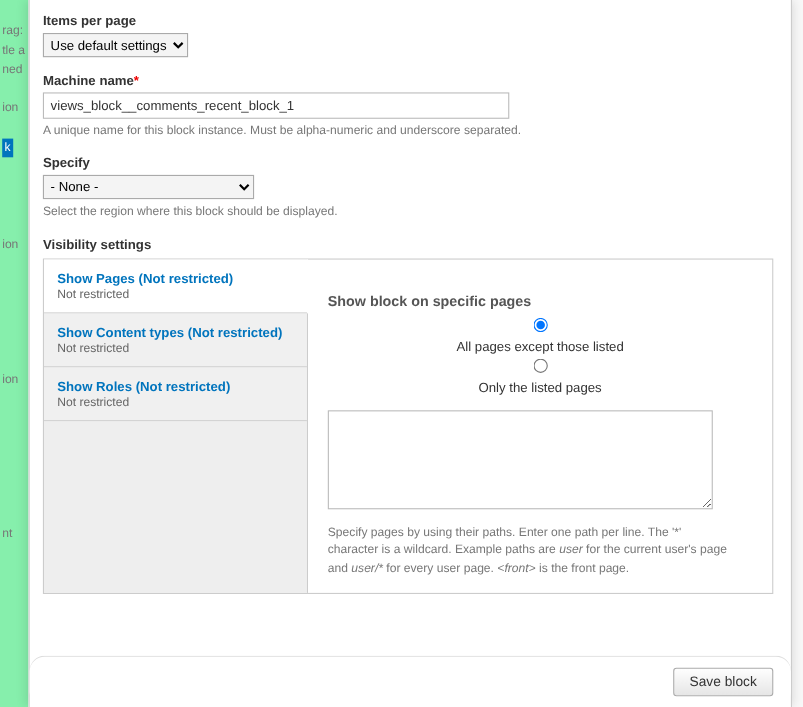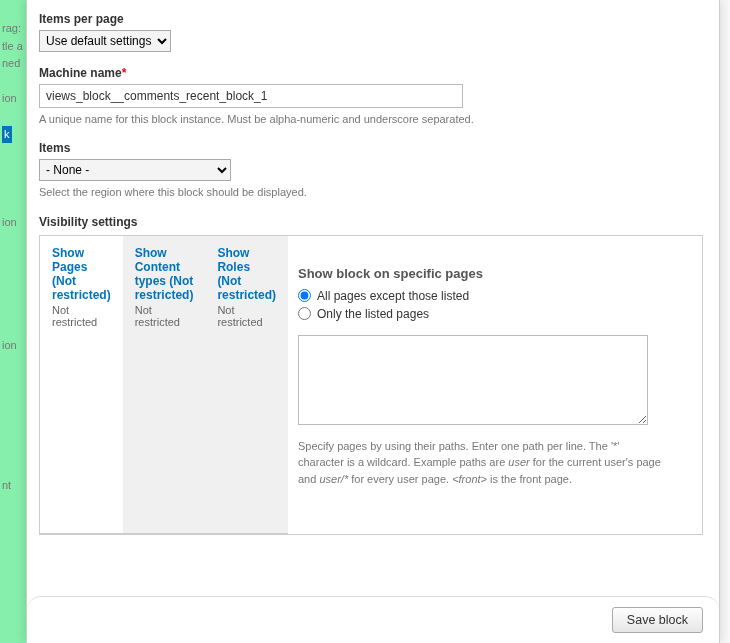--- a/index.html
+++ b/index.html
@@ -89,21 +89,21 @@
     border: 1px solid #ccc;
     display: flex;
     min-height: 300px;
     margin-top: 4px;
   }
   .vtab-list {
     width: 240px;
     background: #eee;
     border-right: 1px solid #ccc;
     display: flex;
-    flex-direction: row;
+    flex-direction: column;
   }
   .vtab {
     padding: 10px 12px;
     border-bottom: 1px solid #ccc;
     cursor: pointer;
     background: #f0f0f0;
   }
   .vtab.active { background: #fff; border-right: 1px solid #fff; margin-right: -1px; }
   .vtab .tab-title { color: #0074bd; font-weight: bold; font-size: 12px; }
   .vtab .tab-sub { color: #666; font-size: 11px; margin-top: 2px; }
@@ -118,20 +118,21 @@
     color: #555;
     margin-bottom: 8px;
   }
   .radio-row {
     display: flex;
     align-items: center;
     gap: 6px;
     font-size: 12px;
     color: #333;
     margin: 4px 0;
+    flex-direction: column;
   }
   .radio-row input { margin: 0; }
   .pages-textarea {
     width: 350px;
     height: 90px;
     margin-top: 10px;
     border: 1px solid #bbb;
     font-size: 12px;
     padding: 4px;
     resize: both;
@@ -186,21 +187,21 @@
 
     <div class="form-item">
       <label>
         <span>Machine name</span><span class="required">*</span>
       </label>
       <input type="text" class="text-input" value="views_block__comments_recent_block_1" style="">
       <div class="description">A unique name for this block instance. Must be alpha-numeric and underscore separated.</div>
     </div>
 
     <div class="form-item">
-      <label>Items</label>
+      <label>Specify</label>
       <select class="select" style="width:192px">
         <option>- None -</option>
       </select>
       <div class="description">Select the region where this block should be displayed.</div>
     </div>
 
     <h3 class="section-title">Visibility settings</h3>
 
     <div class="vtab-wrapper">
       <div class="vtab-list">

